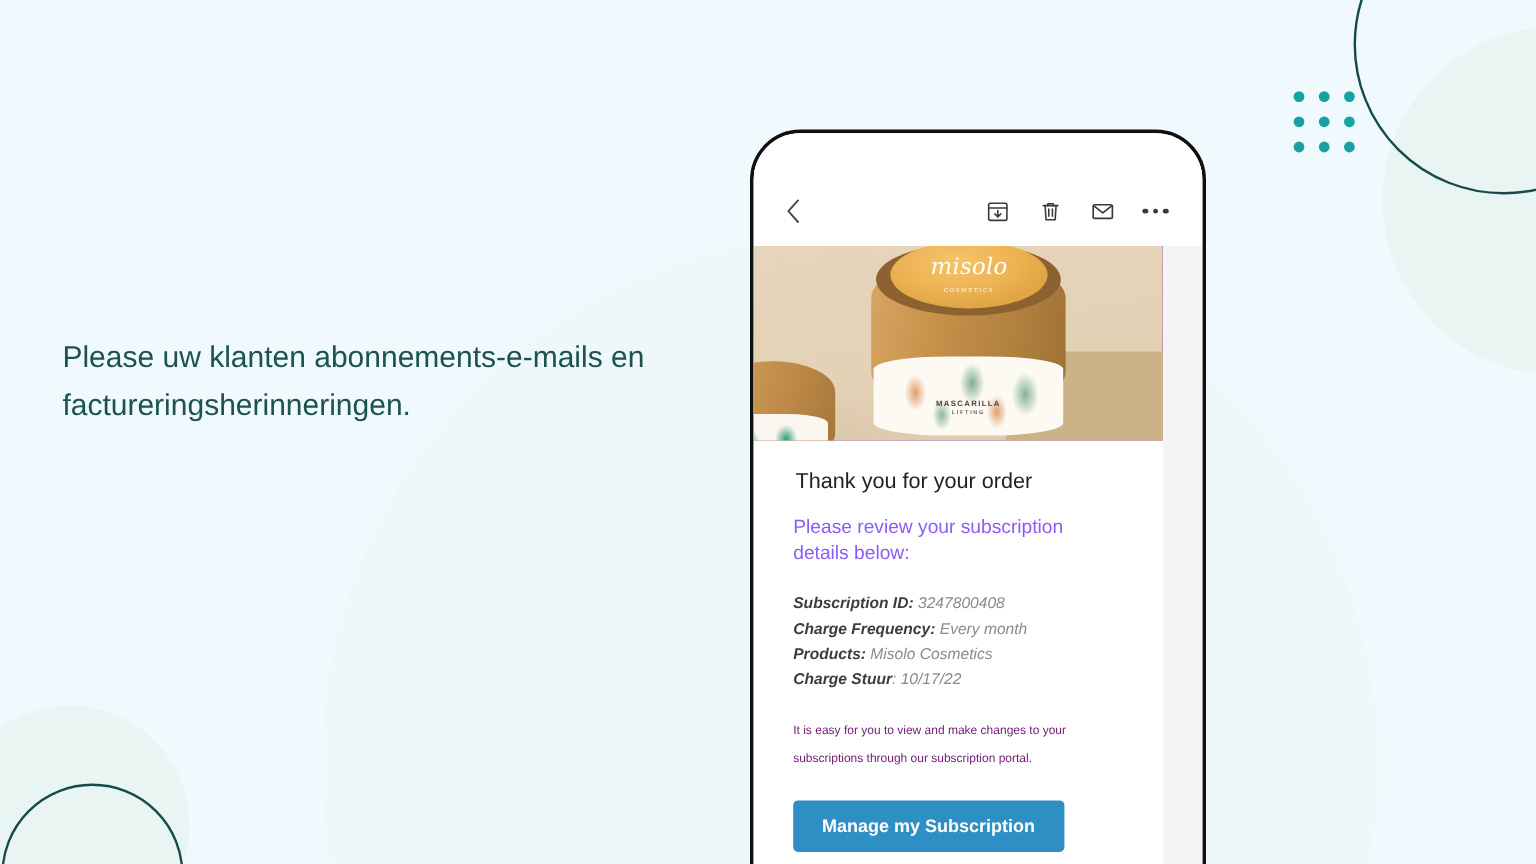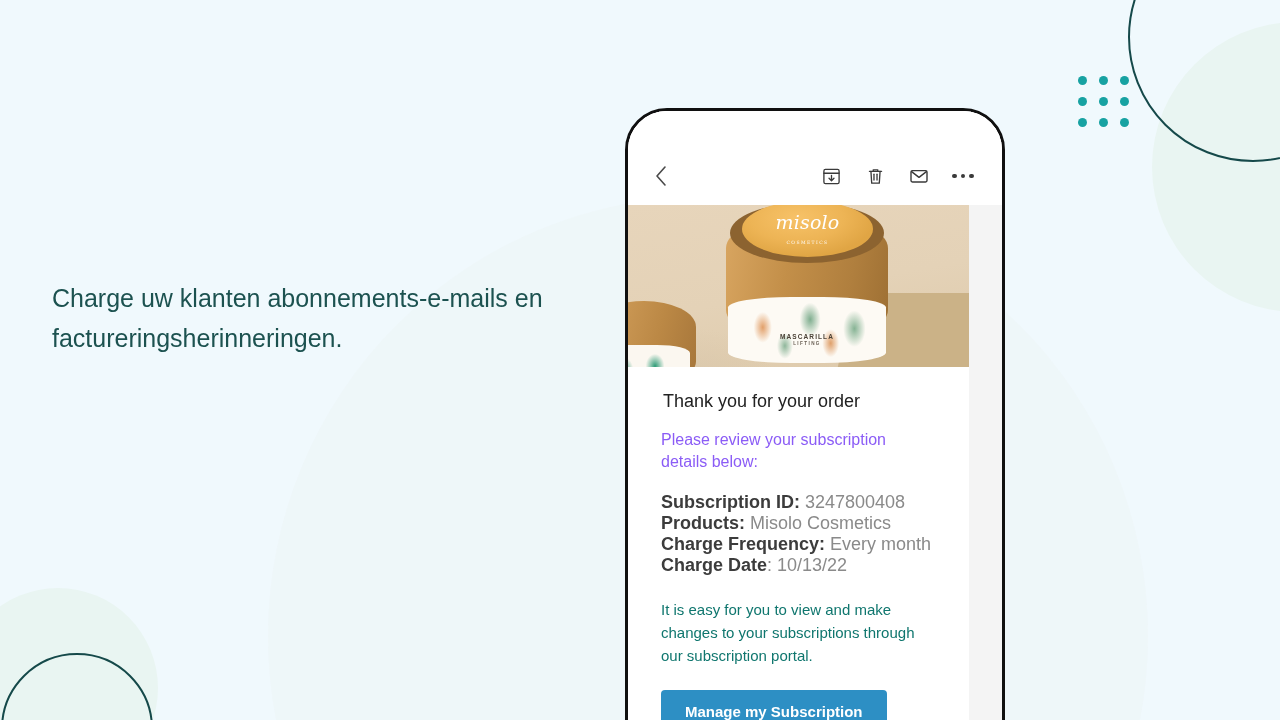--- a/index.html
+++ b/index.html
@@ -356,33 +356,34 @@
   }
   .mail-p {
     margin: 16px 0 0 0;
     font-size: 16px;
     line-height: 22px;
     color: #8b5cf6;
     max-width: 250px;
   }
   .details {
     margin: 19px 0 0 0;
-    font-size: 18px;
+    font-size: 13px;
     line-height: 21px;
     color: #8a8a8a;
+    font-style: italic;
   }
   .details .lbl {
     color: #3c3c3c;
     font-weight: bold;
   }
   .mail-p2 {
     margin: 22px 0 0 0;
-    font-size: 15px;
+    font-size: 10px;
     line-height: 23px;
-    color: #0f766e;
+    color: #701a75;
     max-width: 275px;
   }
   .cta {
     display: inline-block;
     margin: 23px 0 30px 0;
     padding: 13px 24px;
     background: #2d8fc4;
     color: #ffffff;
     font-size: 15px;
     line-height: 17px;
@@ -408,21 +409,21 @@
       <i></i>
       <i></i>
       <i></i>
       <i></i>
       <i></i>
       <i></i>
   </div>
 </div>
 
 <div class="copy">
-  <p class="subline">Charge uw klanten abonnements-e-mails en factureringsherinneringen.</p>
+  <p class="subline">Please uw klanten abonnements-e-mails en factureringsherinneringen.</p>
 </div>
 
 <div class="phone">
   <div class="phone-screen">
 
     <div class="status-strip"></div>
 
     <div class="mail-toolbar">
       <div class="tb-back">
         <svg width="14" height="22" viewBox="0 0 14 22" fill="none" stroke="currentColor" stroke-width="1.6" stroke-linecap="round" stroke-linejoin="round">
@@ -497,29 +498,29 @@
         <div class="mail-content">
           <h2 class="mail-h1">Thank you for your order</h2>
           <p class="mail-p">Please review your subscription details below:</p>
 
           <div class="details">
             <div>
               <span class="lbl">Subscription ID:</span>
               <span>3247800408</span>
             </div>
             <div>
+              <span class="lbl">Charge Frequency:</span>
+              <span>Every month</span>
+            </div>
+            <div>
               <span class="lbl">Products:</span>
               <span>Misolo Cosmetics</span>
             </div>
             <div>
-              <span class="lbl">Charge Frequency:</span>
-              <span>Every month</span>
-            </div>
-            <div>
-              <span class="lbl">Charge Date</span><span>: 10/13/22</span>
+              <span class="lbl">Charge Stuur</span><span>: 10/17/22</span>
             </div>
           </div>
 
           <p class="mail-p2">It is easy for you to view and make changes to your subscriptions through our subscription portal.</p>
 
           <button class="cta">Manage my Subscription</button>
         </div>
 
       </div>
     </div>

